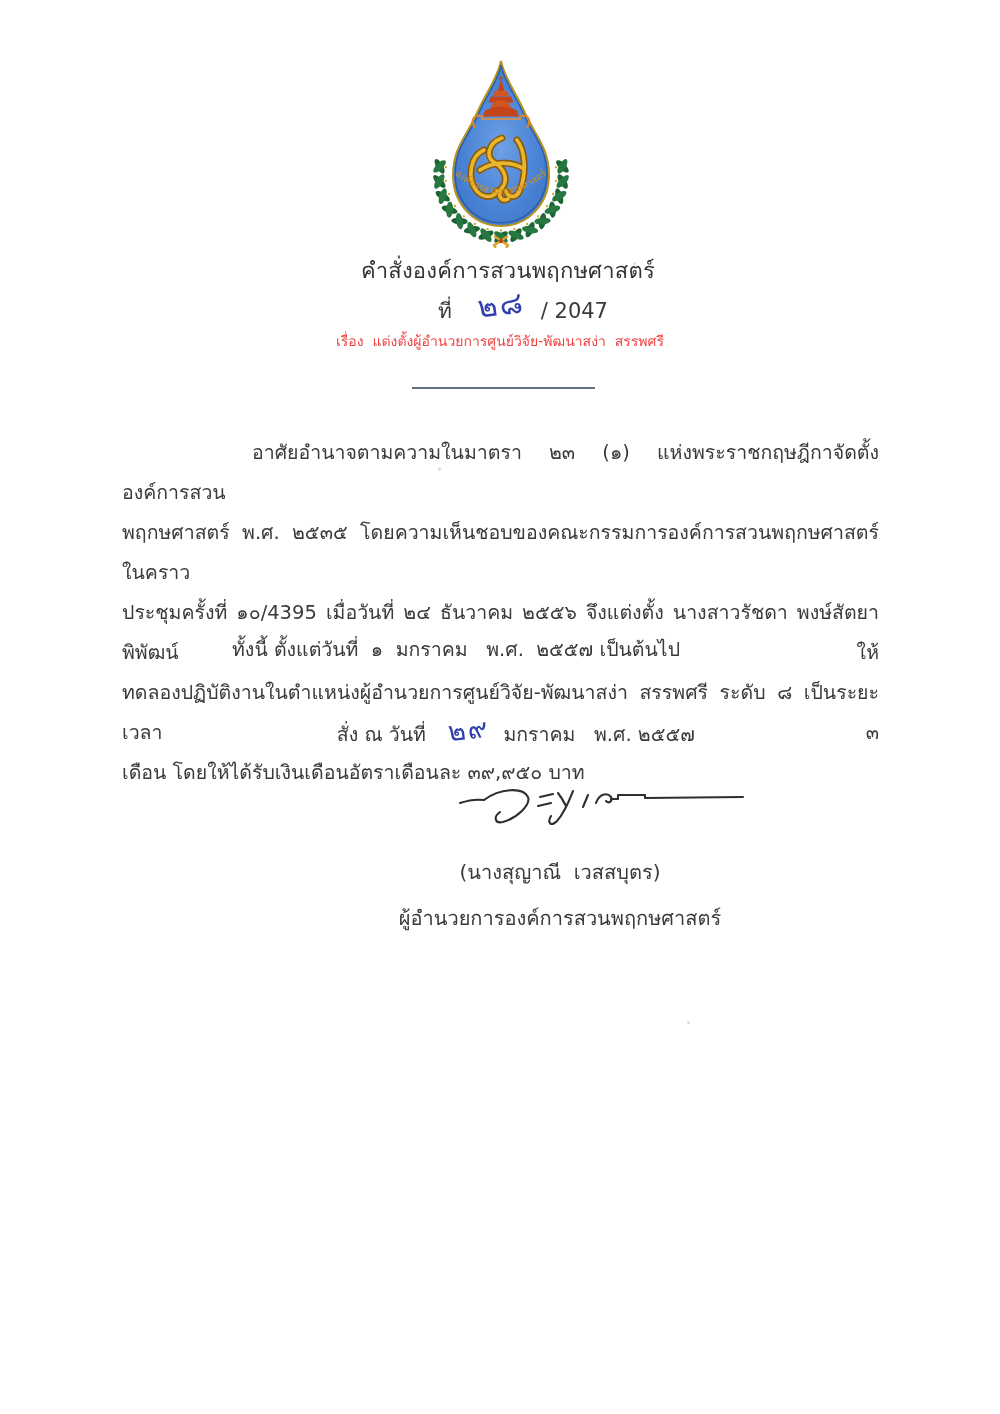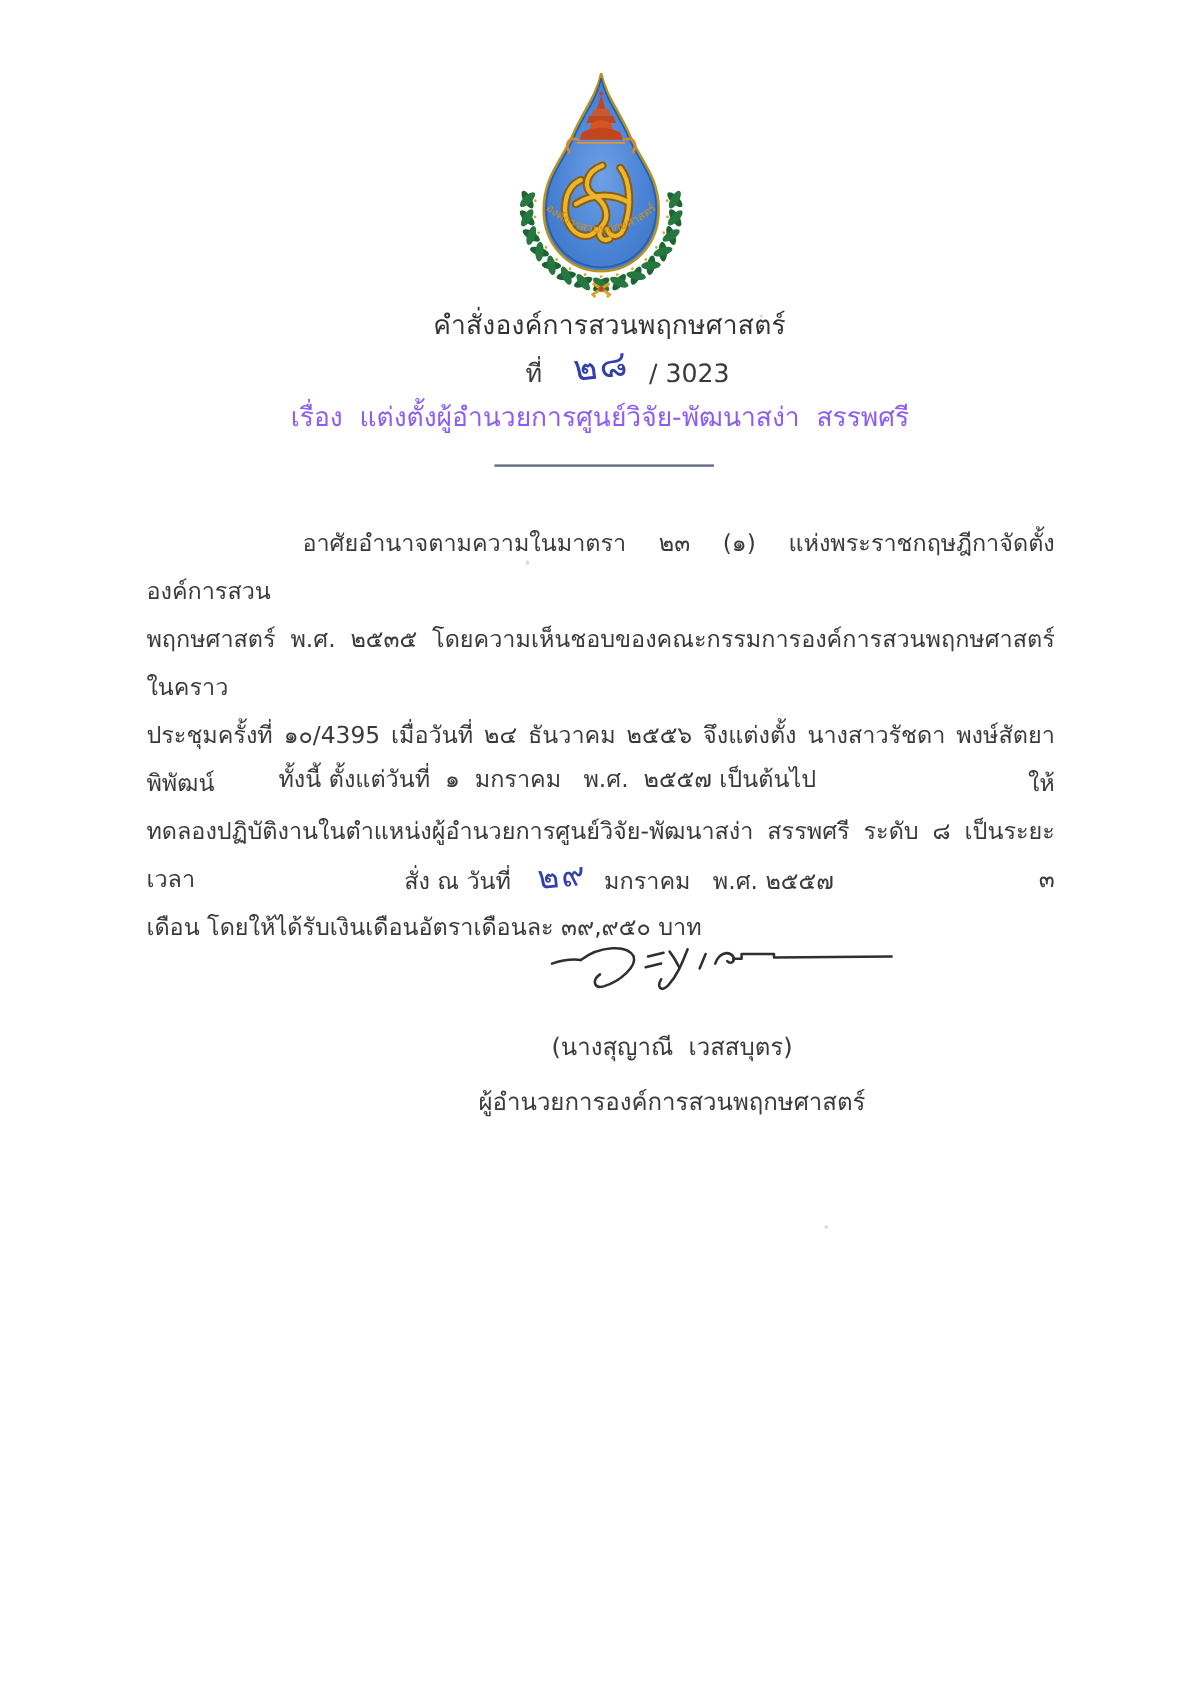--- a/index.html
+++ b/index.html
@@ -27,21 +27,21 @@
     font-weight:500;
   }
   .hw2{
     color:#3240ad;
     display:inline-block;
     font-size:27px;
     transform:rotate(-6deg) translateY(-2px);
     letter-spacing:2px;
     font-weight:500;
   }
-  .h3{top:330px;font-size:22px;white-space:pre-wrap;color:#8b5cf6;}
+  .h3{top:330px;font-size:14px;white-space:pre-wrap;color:#ef4444;}
   .rule{top:387px;left:412px;width:183px;height:2px;background:#49536e;opacity:.85;}
   .para{
     top:433px;left:122px;width:757px;
     font-size:19.5px;line-height:40px;
   }
   .pline{text-align:justify;text-align-last:justify;}
   .pline.first{text-indent:130px;}
   .pline.last{text-align:right;text-align-last:left;white-space:pre-wrap;}
   .effective{top:634px;left:232px;font-size:19.5px;white-space:pre-wrap;}
   .order{top:687px;left:312px;font-size:19.5px;white-space:pre-wrap;}
@@ -125,21 +125,21 @@
     <g>
       <path d="M70,178 L85,188 M84,178 L69,188" stroke="#d9a326" stroke-width="2.5"></path>
       <circle cx="77" cy="183" r="2.2" fill="#c4441c"></circle>
       <path d="M72,188 l-3,6 M82,188 l3,6" stroke="#d9a326" stroke-width="2"></path>
     </g>
   </svg>
 
   <div class="abs center h1">คำสั่งองค์การสวนพฤกษศาสตร์</div>
 
   <div class="abs center h2">
-    <span>ที่</span><span class="gap1"></span><span class="hw">๒๘</span><span class="gap2"></span><span>/ 3023</span>
+    <span>ที่</span><span class="gap1"></span><span class="hw">๒๘</span><span class="gap2"></span><span>/ 2047</span>
   </div>
 
   <div class="abs center h3">เรื่อง  แต่งตั้งผู้อำนวยการศูนย์วิจัย-พัฒนาสง่า  สรรพศรี</div>
 
   <div class="abs rule"></div>
 
   <div class="abs para">
     <div class="pline first">อาศัยอำนาจตามความในมาตรา ๒๓ (๑) แห่งพระราชกฤษฎีกาจัดตั้งองค์การสวน</div>
     <div class="pline">พฤกษศาสตร์ พ.ศ. ๒๕๓๕ โดยความเห็นชอบของคณะกรรมการองค์การสวนพฤกษศาสตร์ ในคราว</div>
     <div class="pline">ประชุมครั้งที่ ๑๐/4395 เมื่อวันที่ ๒๔ ธันวาคม ๒๕๕๖ จึงแต่งตั้ง นางสาวรัชดา พงษ์สัตยาพิพัฒน์ ให้</div>

